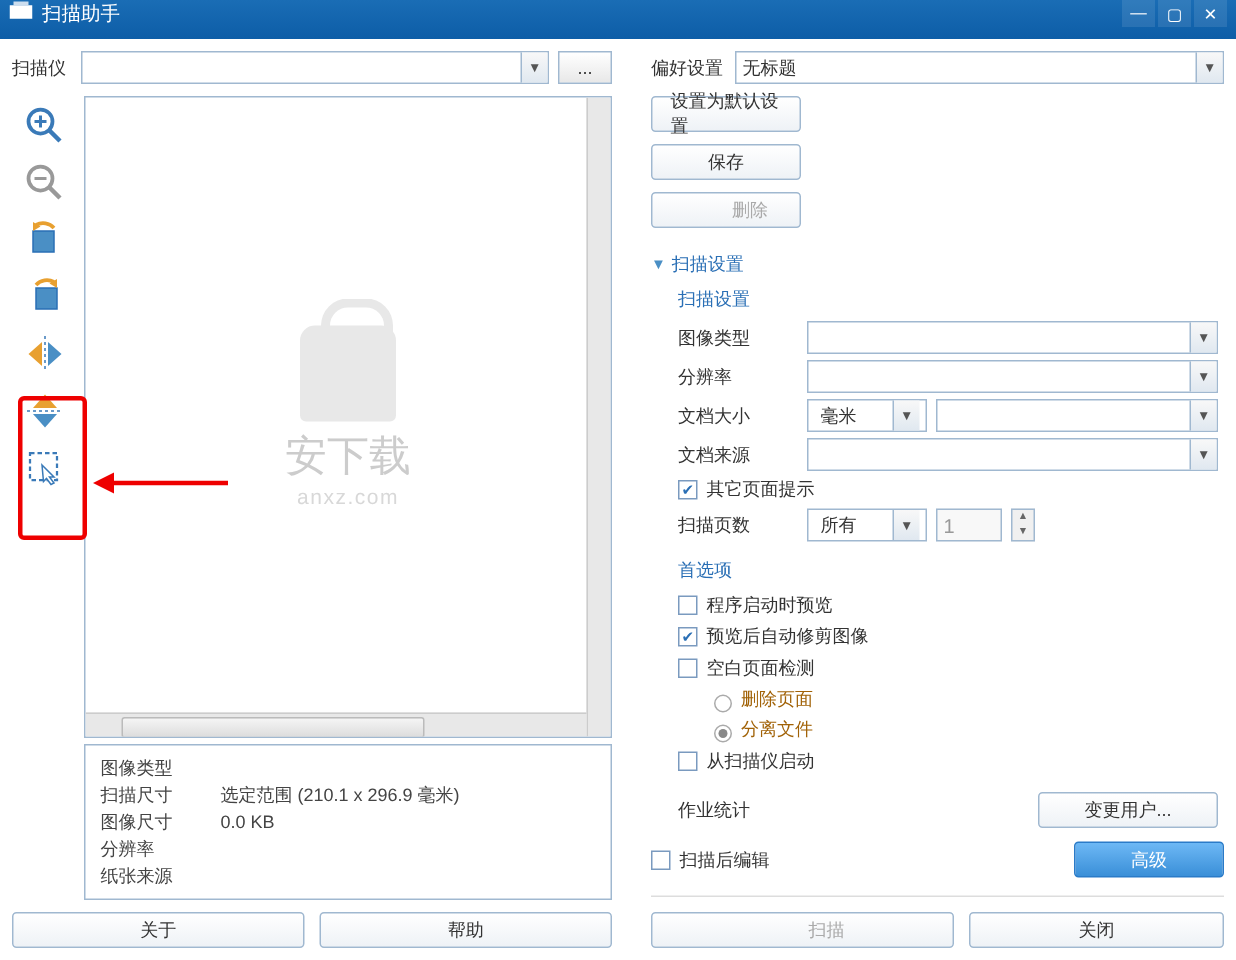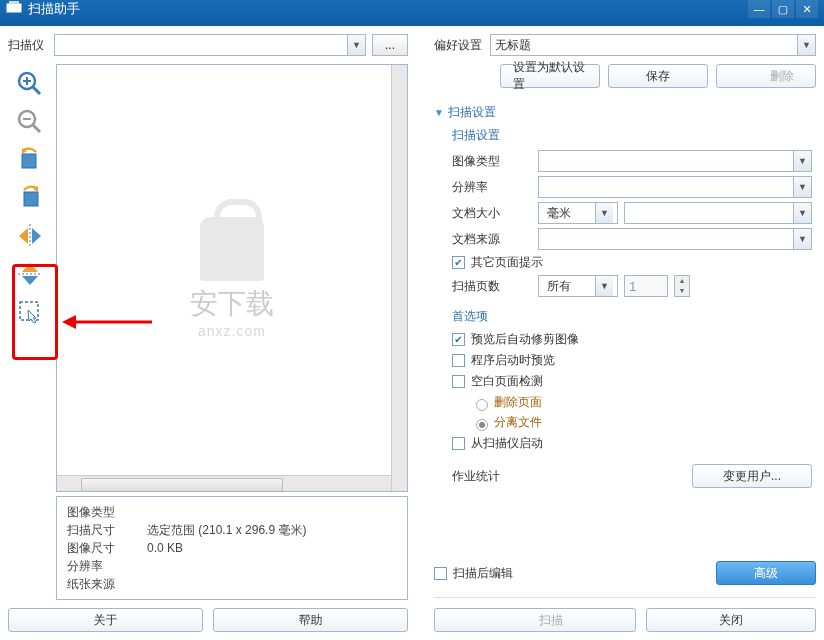--- a/index.html
+++ b/index.html
@@ -44,21 +44,21 @@
 
 .left-buttons { display: flex; gap: 10px; margin-top: 8px; }
 .btn { height: 24px; border: 1px solid #a0b8d0; background: linear-gradient(#fff,#eef2f6); cursor: pointer; display: flex; align-items: center; justify-content: center; padding: 0 12px; border-radius: 3px; font-size: 12px; }
 .btn.wide { flex: 1; }
 .btn.disabled { color: #aaa; cursor: default; padding-left: 44px; }
 .btn.primary { background: linear-gradient(#6db8f5,#3a8fd8); color: #fff; border-color: #2a7bc8; }
 
 .right-panel { flex: 1; display: flex; flex-direction: column; }
 .pref-row { display: flex; align-items: center; gap: 6px; margin-bottom: 8px; }
 .pref-label { width: 50px; }
-.pref-row2 { display: flex; justify-content: flex-end; gap: 8px; margin-bottom: 12px; }
+.pref-row2 { display: flex; justify-content: flex-end; gap: 8px; margin-bottom: 12px; flex-direction: column; }
 .pref-row2 .btn { width: 100px; }
 
 .settings-scroll { flex: 1; overflow-y: auto; padding-right: 4px; }
 .section-header { display: flex; align-items: center; gap: 4px; color: #2a6fb5; font-size: 12px; cursor: pointer; margin: 4px 0; }
 .section-header .tri { font-size: 10px; color: #4a8fc5; }
 .section-body { padding-left: 18px; margin-bottom: 8px; }
 .sub-header { color: #2a6fb5; margin: 6px 0; cursor: pointer; }
 .field-row { display: flex; align-items: center; margin: 4px 0; gap: 6px; }
 .field-label { width: 80px; }
 .field-select { flex: 1; height: 22px; border: 1px solid #a0b8d0; background: #fff; padding: 0 4px; }
@@ -280,26 +280,26 @@
             </div>
           <input class="num-input" disabled="" value="1" style="">
           <div class="spinner">
               <div>▲</div>
               <div>▼</div>
             </div>
         </div>
 
         <div class="sub-header" style="margin-top:11px">首选项</div>
         <div class="chk-row">
+          <span class="chk"></span>
+          <span>程序启动时预览</span>
+        </div>
+        <div class="chk-row">
           <span class="chk checked"></span>
           <span>预览后自动修剪图像</span>
-        </div>
-        <div class="chk-row">
-          <span class="chk"></span>
-          <span>程序启动时预览</span>
         </div>
         <div class="chk-row">
           <span class="chk"></span>
           <span>空白页面检测</span>
         </div>
         <div class="radio-row">
           <span class="radio"></span>
           <span>删除页面</span>
         </div>
         <div class="radio-row">

